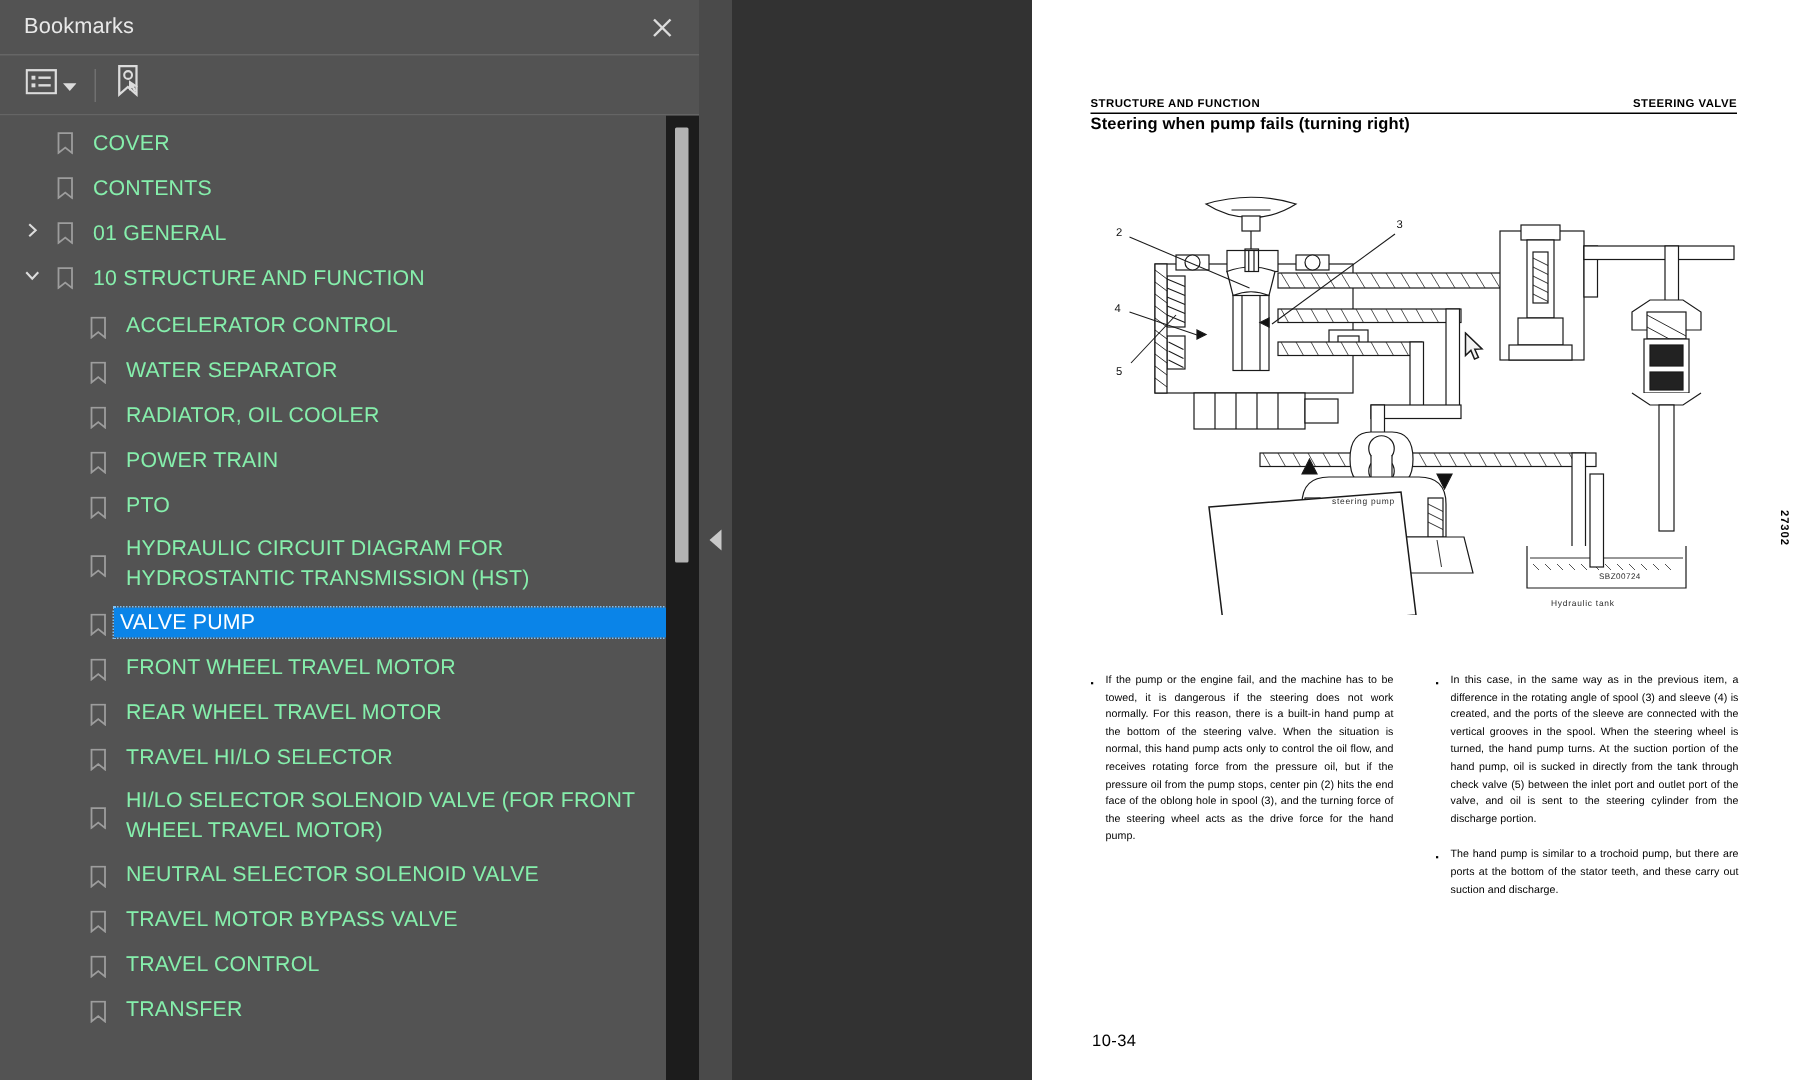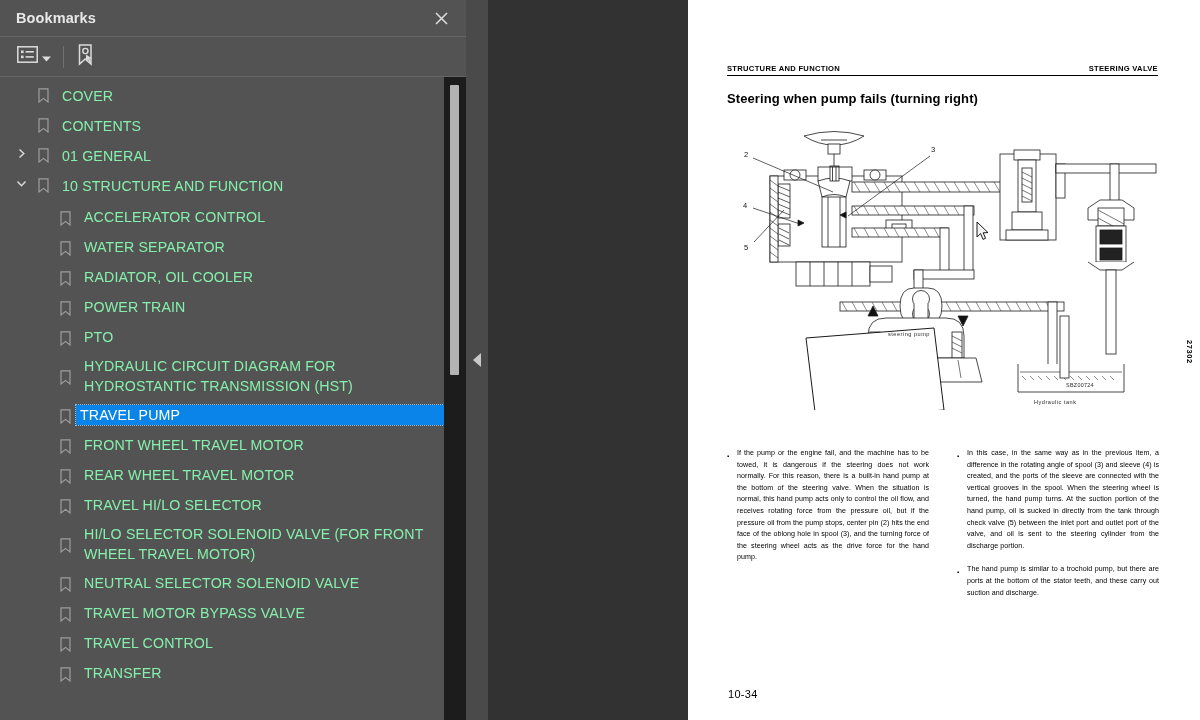--- a/index.html
+++ b/index.html
@@ -16,21 +16,20 @@
     width: 466px; height: 720px;
     background: #535353;
     display: flex; flex-direction: column;
     position: relative;
   }
   .bm-header {
     height: 37px; flex: 0 0 37px;
     display: flex; align-items: center;
     padding: 0 14px 0 16px;
     border-bottom: 1px solid #666;
-    font-weight: bold;
   }
   .bm-title {
     font-size: 14.5px; color: #e8e8e8; letter-spacing: .1px;
     flex: 1;
   }
   .bm-close {
     width: 22px; height: 22px;
     display: flex; align-items: center; justify-content: center;
     color: #ddd; cursor: pointer;
   }
@@ -134,22 +133,22 @@
     border-bottom: 1.6px solid #000;
     padding-bottom: 2px;
   }
   .pg-header span {
     font-size: 7.6px; font-weight: bold; letter-spacing: .3px;
     font-family: "Liberation Sans", sans-serif;
     margin-top: 28px;
   }
 
   .pg-subtitle {
-    position: absolute; left: 39px; top: 91px;
-    font-size: 13px; font-weight: bold; letter-spacing: .1px;
+    position: absolute; left: 39px; top: 77px;
+    font-size: 11px; font-weight: bold; letter-spacing: .1px;
   }
 
   
   .figure {
     position: absolute; left: 30px; top: 120px;
     width: 452px; height: 290px;
   }
   .fig-code {
     position: absolute; left: 348px; top: 262px;
     font-size: 5.4px; color: #2a2a2a; letter-spacing: .3px;
@@ -331,21 +330,21 @@
               </svg>
             </div>
             <div class="bm-label">HYDRAULIC CIRCUIT DIAGRAM FOR HYDROSTANTIC TRANSMISSION (HST)</div>
           </div>
           <div class="bm-row lvl1 selected">
             <div class="bmk-icon">
               <svg width="11" height="15" viewBox="0 0 11 15">
                 <path d="M1 0.8 H10 V14 L5.5 10.4 L1 14 Z" fill="none" stroke="#9d9d9d" stroke-width="1.2"></path>
               </svg>
             </div>
-            <div class="bm-label">TRAVEL PUMP</div>
+            <div class="bm-label">VALVE PUMP</div>
           </div>
           <div class="bm-row lvl1">
             <div class="bmk-icon">
               <svg width="11" height="15" viewBox="0 0 11 15">
                 <path d="M1 0.8 H10 V14 L5.5 10.4 L1 14 Z" fill="none" stroke="#9d9d9d" stroke-width="1.2"></path>
               </svg>
             </div>
             <div class="bm-label">FRONT WHEEL TRAVEL MOTOR</div>
           </div>
           <div class="bm-row lvl1">

